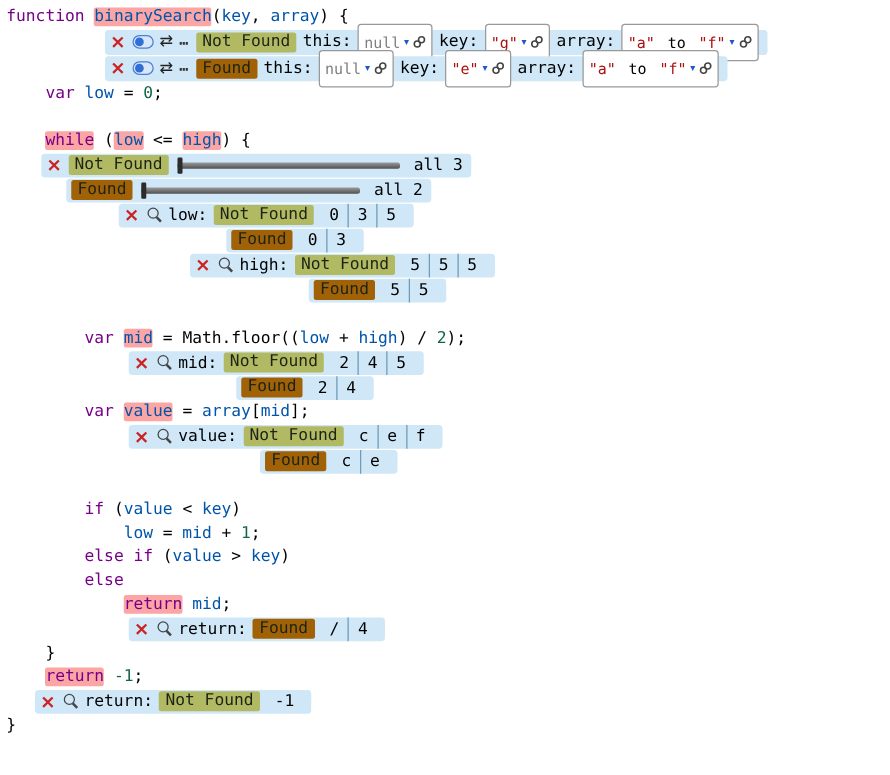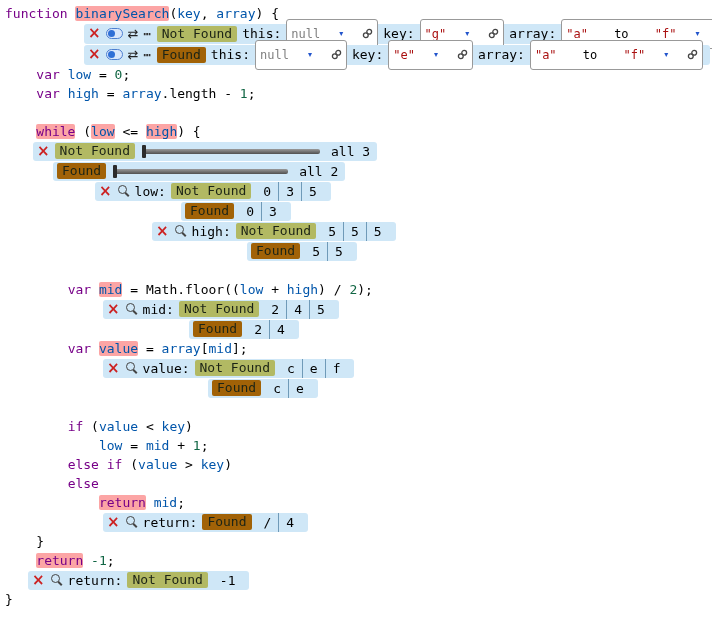--- a/index.html
+++ b/index.html
@@ -30,21 +30,21 @@
   .x{color:#cc2222;font-weight:700;font-size:15px;line-height:15px;font-family:"DejaVu Sans",sans-serif;cursor:pointer}
 
   .mag{width:9px;height:9px;border:1.5px solid #444;border-radius:50%;position:relative;display:inline-block;margin:0 3px 3px 1px}
   .mag::after{content:"";position:absolute;width:2px;height:5px;background:#444;transform:rotate(-45deg);left:7px;top:6px}
 
   .plabel{color:#000;white-space:pre}
   .cells{display:inline-flex;align-items:center;height:19px}
   .cell{padding:0 7px;line-height:19px;white-space:pre}
   .cell + .cell{border-left:1px solid #6f9ab8}
 
-  .pill{display:inline-flex;align-items:center;gap:19px;background:#fff;border:1px solid #999;border-radius:3px;height:30px;padding:0 4px;font-size:12px;white-space:pre}
+  .pill{display:inline-flex;align-items:center;gap:3px;background:#fff;border:1px solid #999;border-radius:3px;height:30px;padding:0 4px;font-size:12px;white-space:pre}
   .caret{color:#2255cc;font-size:8px;line-height:1;font-family:"DejaVu Sans",sans-serif}
   .nullv{color:#808080}
   .strv{color:#aa1111}
   .plainv{color:#000}
   .linkicon{display:inline-flex;align-items:center}
 
   .toggle{width:17px;height:11px;border:1px solid #4d7fd0;border-radius:6px;background:#d9e7fb;position:relative;display:inline-block}
   .toggle::after{content:"";position:absolute;left:1px;top:1px;width:7px;height:7px;border-radius:50%;background:#2f6fd6}
   .swap{color:#222;font-family:"DejaVu Sans",sans-serif;font-size:13px;line-height:1}
   .more{color:#333;font-weight:700;font-size:12px;letter-spacing:1px;line-height:1}
@@ -100,21 +100,20 @@
               <circle cx="7.2" cy="3.8" r="2.4" fill="none" stroke="#444" stroke-width="1.3"></circle>
             </svg></span></span>
         <span class="plabel">array:</span>
         <span class="pill"><span class="strv">"a"</span><span class="plainv"> to </span><span class="strv">"f"</span><span class="caret">▾</span><span class="linkicon"><svg width="11" height="11" viewBox="0 0 11 11">
               <circle cx="3.8" cy="7.2" r="2.4" fill="none" stroke="#444" stroke-width="1.3"></circle>
               <circle cx="7.2" cy="3.8" r="2.4" fill="none" stroke="#444" stroke-width="1.3"></circle>
             </svg></span></span>
       </span>
     </div>
     <div class="code-line"><span class="tok p">    </span><span class="tok kw">var </span><span class="tok v">low</span><span class="tok p"> = </span><span class="tok n">0</span><span class="tok p">;</span></div>
-    <div class="code-line"><span class="tok p">    </span><span class="tok kw">var </span><span class="tok v">high</span><span class="tok p"> = </span><span class="tok v">array</span><span class="tok p">.length - </span><span class="tok n">1</span><span class="tok p">;</span></div>
     <div class="blank-line"></div>
     <div class="code-line"><span class="tok p">    </span><span class="tok kw hl">while</span><span class="tok p"> (</span><span class="tok v hl">low</span><span class="tok p"> &lt;= </span><span class="tok v hl">high</span><span class="tok p">) {</span></div>
     <div class="proberow">
       <span class="strip" style="margin-left: 28px;">
         <span class="x">×</span>
         <span class="badge ex0">Not Found</span>
         <span class="slider-track" style="width: 178px;">
           <span class="slider-thumb"></span>
         </span>
         <span class="slabel">all 3</span>

